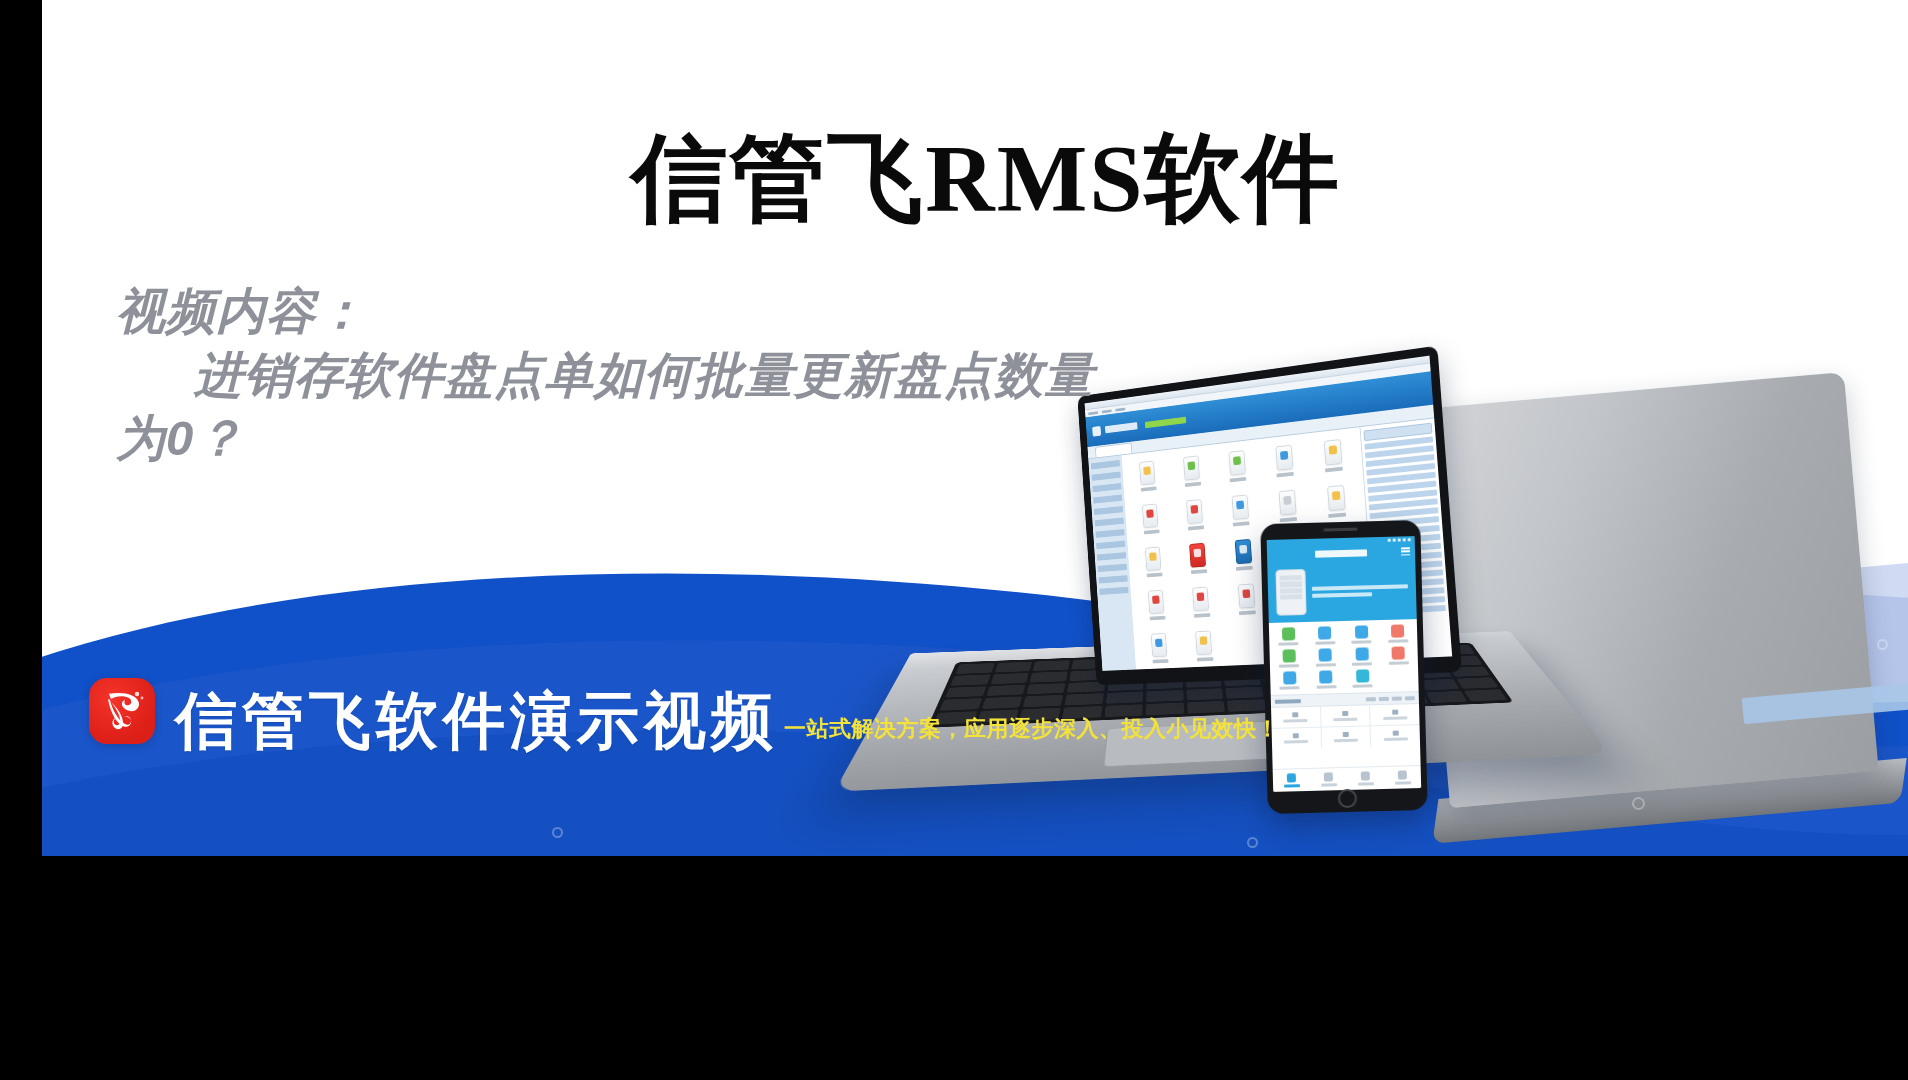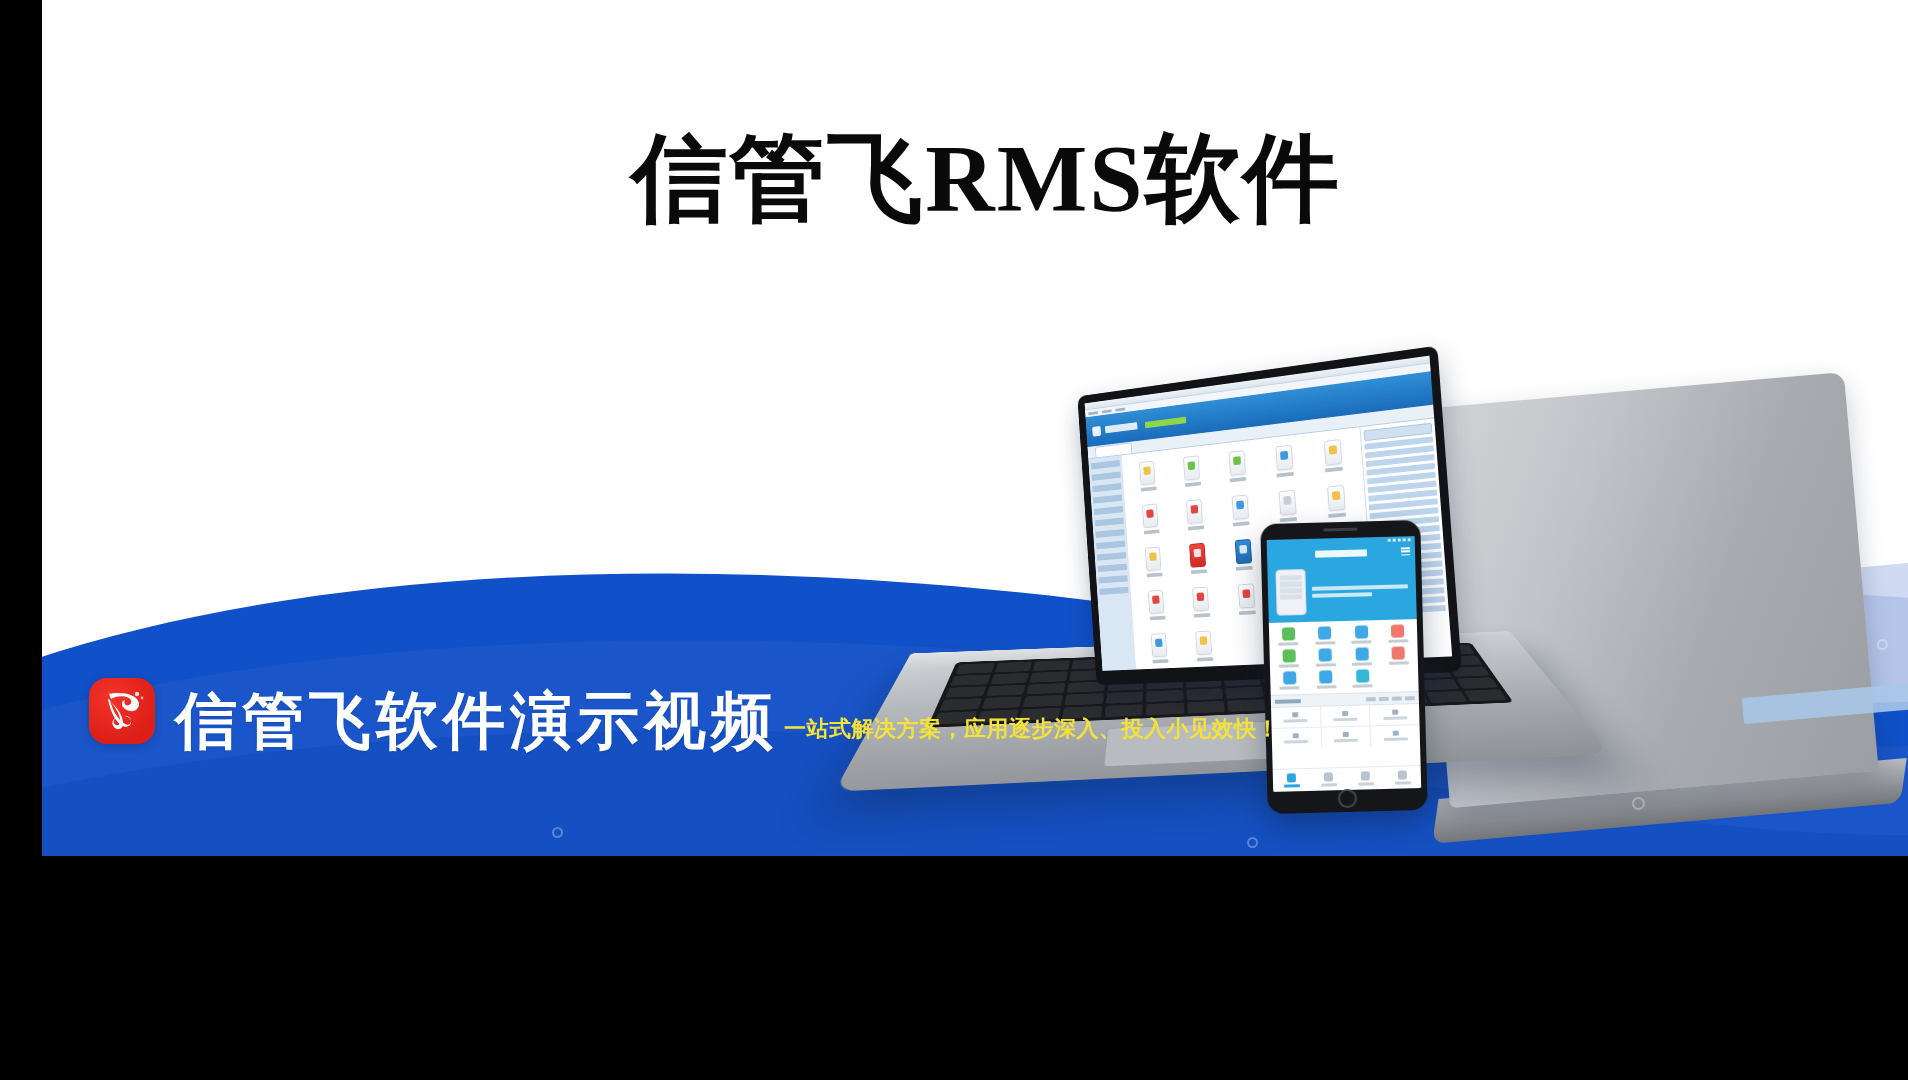--- a/index.html
+++ b/index.html
@@ -229,20 +229,24 @@
 
     <path d="M0,660 C360,540 860,560 1240,628 C1520,678 1760,712 1908,700 L1908,1080 L0,1080 Z" fill="#1050c8"></path>
 
     <path d="M0,712 C380,612 900,628 1320,690 C1600,732 1790,754 1908,744 L1908,1080 L0,1080 Z" fill="#1a55c9"></path>
 
     <path d="M0,790 C420,700 980,722 1420,790 C1640,824 1810,840 1908,834 L1908,1080 L0,1080 Z" fill="#1450c2"></path>
   </svg>
 
   <h1 id="title">信管飞RMS软件</h1>
 
+  <div id="subtitle">
+    <span class="lead">视频内容：</span>
+    <span class="body">进销存软件盘点单如何批量更新盘点数量为0？</span>
+  </div>
 
   <div id="devices">
 
     <div class="laptop-back">
       <div class="lb-base"></div>
       <div class="lb-lid"></div>
       <div class="lb-strip"></div>
     </div>
 
     <div class="laptop-front">

